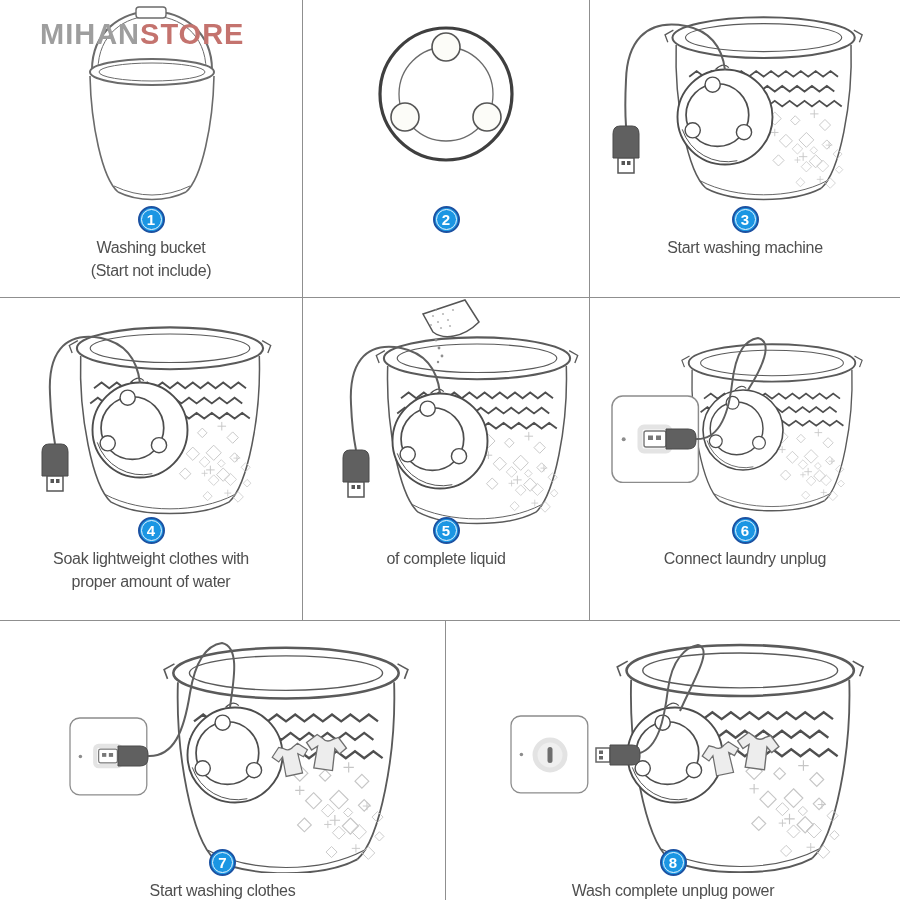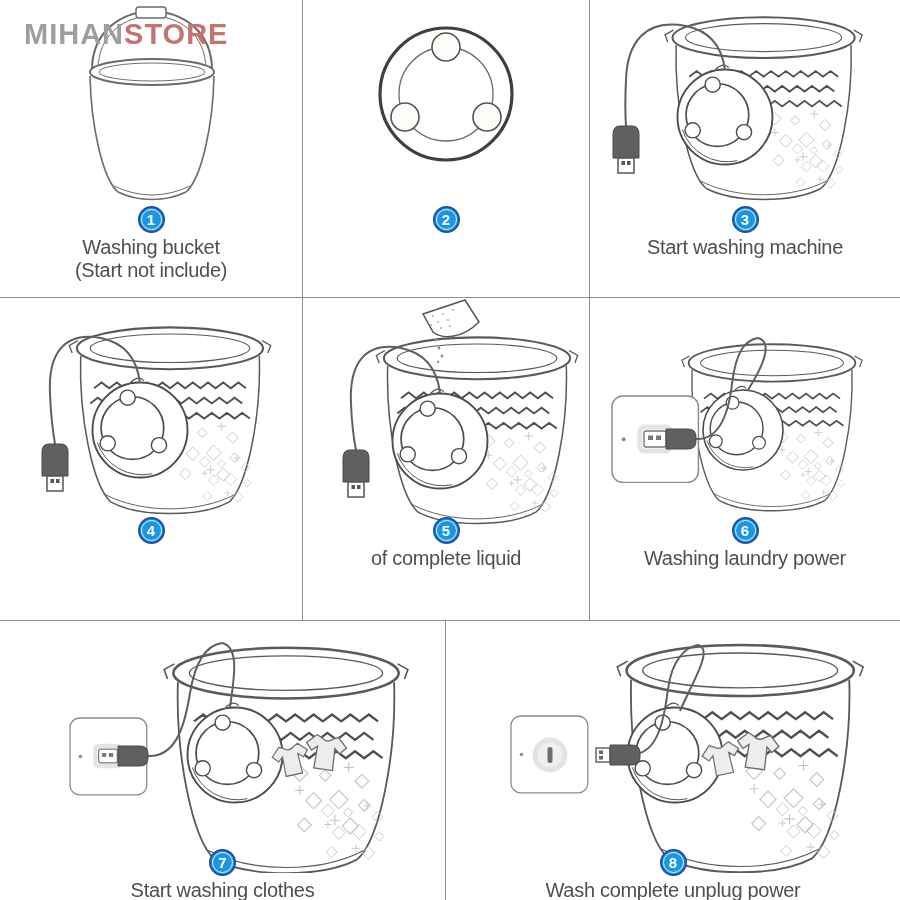--- a/index.html
+++ b/index.html
@@ -14,22 +14,22 @@
   .a1{left:72px;top:6px}.a2{left:57px;top:12px}.a3{left:10px;top:2px}
   .a4{left:4px;top:16px}.a5{left:2px;top:0}.a6{left:0;top:2px}
   .a7{left:0;top:0}.a8{left:0;top:0}
   .caption{position:absolute;left:0;right:0;text-align:center;color:#4f4f4f;z-index:3}
   .row1 .caption{top:206px}.row2 .caption{top:219px}.row3 .caption{top:228px}
   .badge{position:relative;display:flex;align-items:center;justify-content:center;
          width:27px;height:27px;margin:0 auto 3px;border-radius:50%;
          background:#1b96e3;border:2px solid #1c52a2;color:#fff;font-weight:bold;font-size:15px}
   .badge .ring{position:absolute;inset:1px;border:1.5px solid #e8f5ff;border-radius:50%}
   .badge .num{position:relative;line-height:1}
-  .cap-line{font-size:20px;line-height:23px;letter-spacing:-0.3px;white-space:nowrap}
-  .logo{position:absolute;top:18px;left:24px;font-size:29px;font-weight:bold;letter-spacing:1px;z-index:5}
+  .cap-line{font-size:16px;line-height:23px;letter-spacing:-0.3px;white-space:nowrap}
+  .logo{position:absolute;top:18px;left:40px;font-size:29px;font-weight:bold;letter-spacing:1px;z-index:5}
   .logo .p1{color:#9e9e9e}.logo .p2{color:#c4736e}
   svg{display:block}
 </style>
 </head>
 <body>
 
 <svg width="0" height="0" style="position:absolute" aria-hidden="true">
   <defs>
     <path id="zigline" d="M0,0 l8,-6 8,6 8,-6 8,6 8,-6 8,6 8,-6 8,6 8,-6 8,6 8,-6 8,6 8,-6 8,6 8,-6 8,6 8,-6 8,6 8,-6 8,6"></path>
     <g id="g-orn" stroke="#c6c6c6" stroke-width="1" fill="none">
@@ -178,20 +178,22 @@
         <use href="#g-bucket" transform="translate(52,2) scale(0.95)"></use>
         <use href="#g-device" transform="translate(136,116) scale(0.95)"></use>
         <path d="M136,69 C133,44 121,29 97,24 C58,17 44,42 46,80 C47,106 49,118 51,130" fill="none" stroke="#5f5f5f" stroke-width="2"></path>
         <use href="#g-plug" transform="translate(51,132)"></use>
       </svg>
       <div class="caption">
         <span class="badge">
             <span class="ring"></span>
             <span class="num">4</span>
           </span>
+        <div class="cap-line">Soak lightweight clothes with</div>
+        <div class="cap-line">proper amount of water</div>
       </div>
     </div>
 
     <div class="cell c5">
       <svg class="art a5" width="290" height="228" viewBox="0 0 290 228">
         <use href="#g-bucket" transform="translate(58,28) scale(0.95)"></use>
         <g>
           <path d="M118,16 L160,2 L174,24 C158,40 138,42 128,34 Z" fill="#fff" stroke="#555" stroke-width="1.5"></path>
           <g fill="#9a9a9a" opacity="0.7">
             <circle cx="128" cy="18" r="1.1"></circle>
@@ -231,21 +233,21 @@
         <use href="#g-panel" transform="translate(22,96) scale(0.9)"></use>
         <use href="#g-port" transform="translate(65,139)"></use>
         <use href="#g-plug-side" transform="translate(76,139)"></use>
         <path d="M106,139 C128,140 138,118 142,84 C146,50 156,40 168,38 C184,42 172,68 158,90" fill="none" stroke="#5f5f5f" stroke-width="2"></path>
       </svg>
       <div class="caption">
         <span class="badge">
             <span class="ring"></span>
             <span class="num">6</span>
           </span>
-        <div class="cap-line">Washing laundry power</div>
+        <div class="cap-line">Connect laundry unplug</div>
         <div class="cap-line"></div>
       </div>
     </div>
   </div>
 
   <div class="row row3">
 
     <div class="cell c7">
       <svg class="art a7" width="440" height="252" viewBox="0 0 440 252">
         <use href="#g-bucket" transform="translate(148,13) scale(1.15)"></use>

